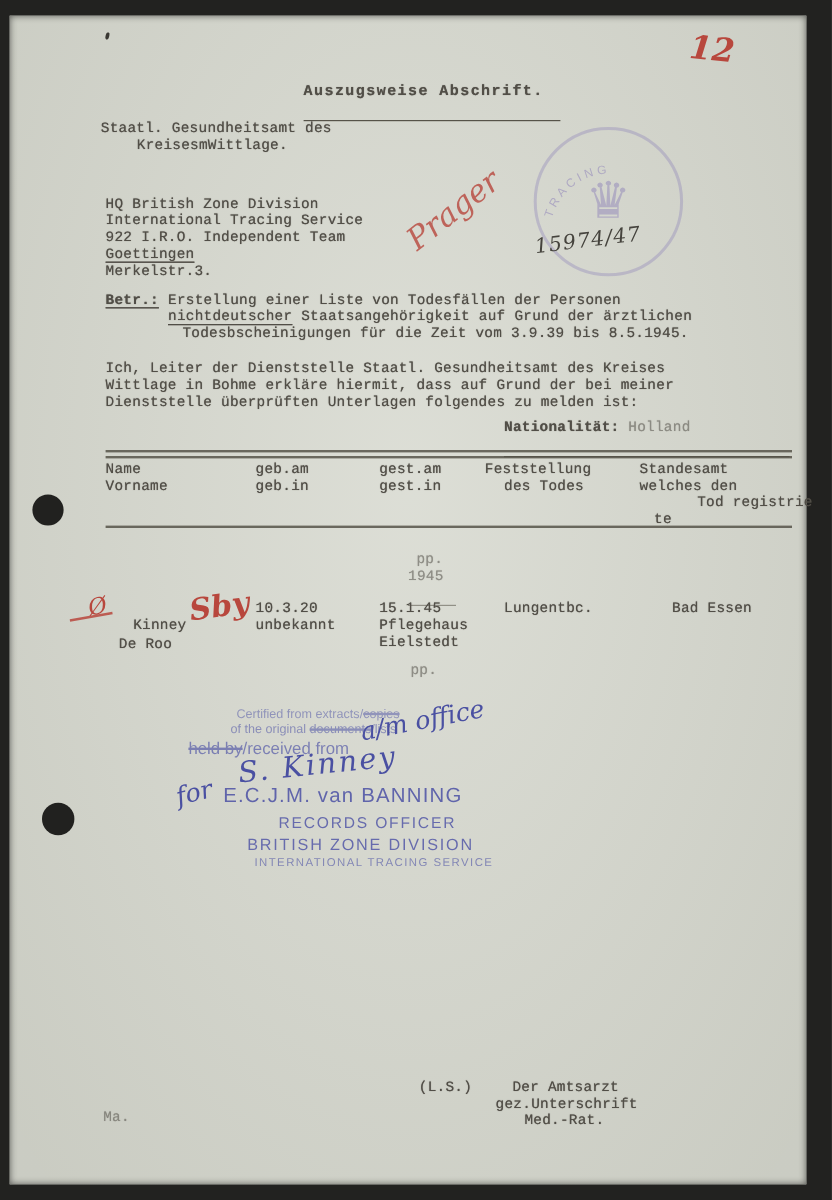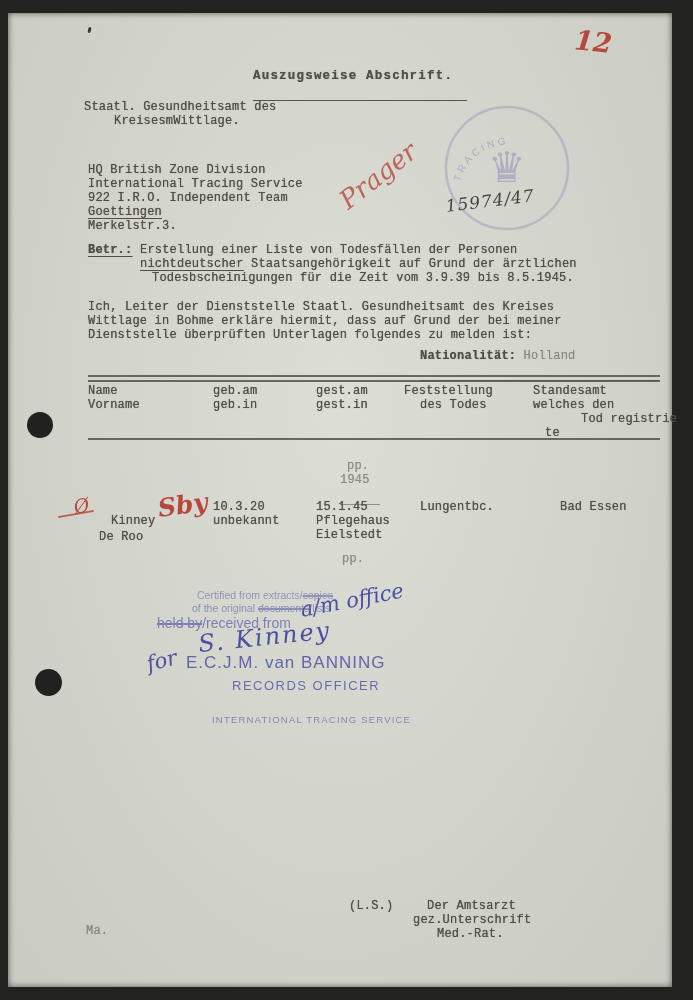--- a/index.html
+++ b/index.html
@@ -113,20 +113,21 @@
   <div class="st" style="left:197px;top:589px;font-size:10.5px;opacity:.5;"><span>Certified from extracts/</span><span class="strike">copies</span></div>
   <div class="st" style="left:192px;top:602px;font-size:10.5px;opacity:.55;"><span>of the original </span><span class="strike">documents</span><span>/lists</span></div>
   <div class="st" style="left:157px;top:615px;font-size:14px;opacity:.65;"><span class="strike">held by</span><span>/received from</span></div>
 
   <div class="hw-blue" style="left:303px;top:598px;font-size:21px;transform:rotate(-11deg);">a/m office</div>
   <div class="hw-blue" style="left:200px;top:630px;font-size:24px;transform:rotate(-6deg);letter-spacing:2px;">S. Kinney</div>
   <div class="hw-blue" style="left:150px;top:652px;font-size:21px;transform:rotate(-14deg);">for</div>
 
   <div class="st" style="left:186px;top:653px;font-size:17px;letter-spacing:1px;opacity:.85;">E.C.J.M. van BANNING</div>
   <div class="st" style="left:232px;top:678px;font-size:13px;letter-spacing:1.5px;opacity:.8;">RECORDS OFFICER</div>
+  <div class="st" style="left:206px;top:696px;font-size:13.5px;letter-spacing:1.5px;opacity:.8;">BRITISH ZONE DIVISION</div>
   <div class="st" style="left:212px;top:714px;font-size:9.5px;letter-spacing:1.2px;opacity:.6;">INTERNATIONAL TRACING SERVICE</div>
 
   <div class="hole" style="left:27px;top:412px;"></div>
   <div class="hole" style="left:35px;top:669px;width:27px;height:27px;"></div>
 
   <div class="tw" style="left:349px;top:899px;">(L.S.)</div>
   <div class="tw" style="left:427px;top:899px;">Der Amtsarzt</div>
   <div class="tw" style="left:413px;top:913px;font-family:Liberation Mono, monospace;">gez.Unterschrift</div>
   <div class="tw" style="left:437px;top:927px;">Med.-Rat.</div>
   <div class="tw faded" style="left:86px;top:924px;">Ma.</div>

